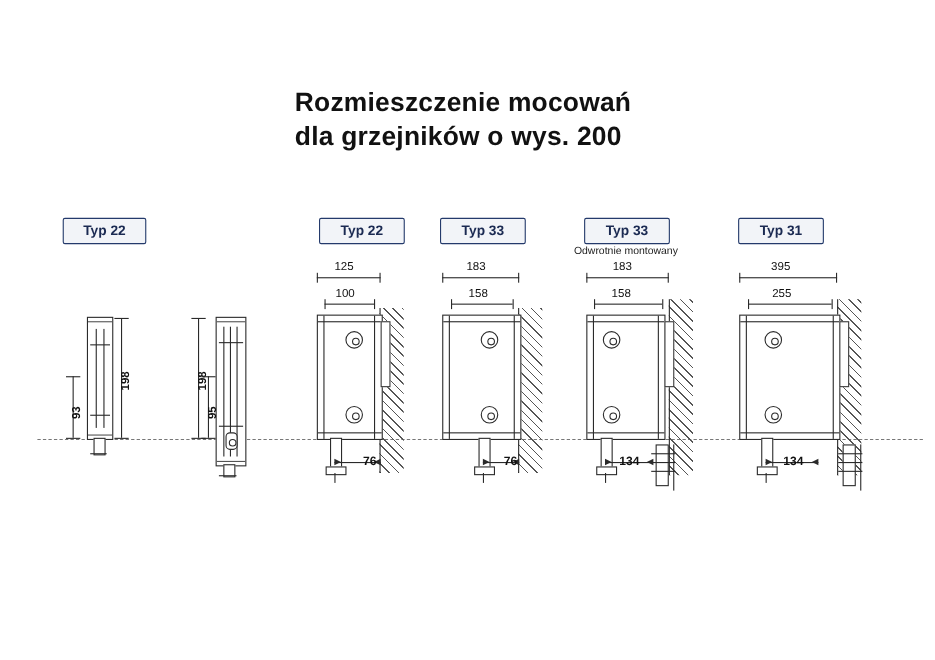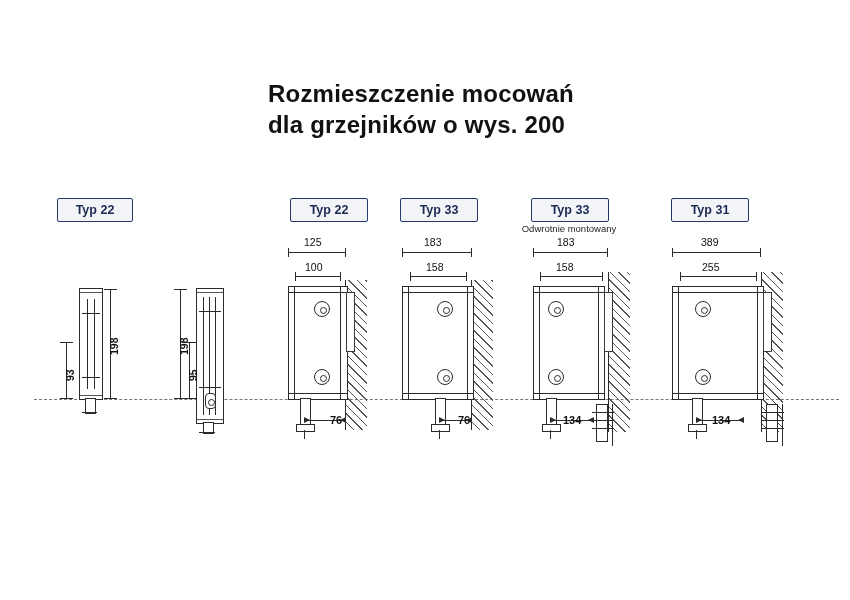--- a/index.html
+++ b/index.html
@@ -299,21 +299,21 @@
     <div class="ln v1" style="left:782px;top:404px;height:42px;"></div>
 
     <div class="ln h1" style="left:696px;top:420px;width:48px;"></div>
     <div class="arrow-r" style="left:696px;top:417px;"></div>
     <div class="arrow-l" style="left:738px;top:417px;"></div>
     <div class="dimtxt bold" style="left:712px;top:414px;">134</div>
 
     <div class="ln h1" style="left:672px;top:252px;width:89px;"></div>
     <div class="ln v1" style="left:672px;top:248px;height:9px;"></div>
     <div class="ln v1" style="left:760px;top:248px;height:9px;"></div>
-    <div class="dimtxt" style="left:701px;top:236px;">389</div>
+    <div class="dimtxt" style="left:701px;top:236px;">395</div>
 
     <div class="ln h1" style="left:680px;top:276px;width:76px;"></div>
     <div class="ln v1" style="left:680px;top:272px;height:9px;"></div>
     <div class="ln v1" style="left:756px;top:272px;height:9px;"></div>
     <div class="dimtxt" style="left:702px;top:261px;">255</div>
   </div>
 
 
 </div>
 

